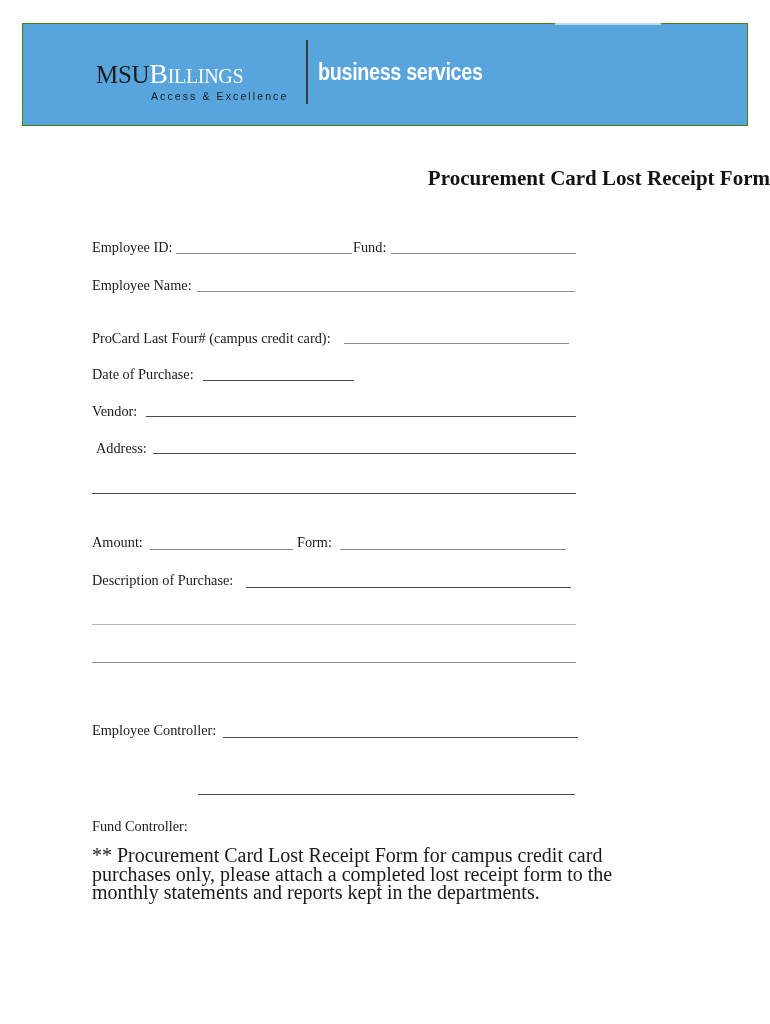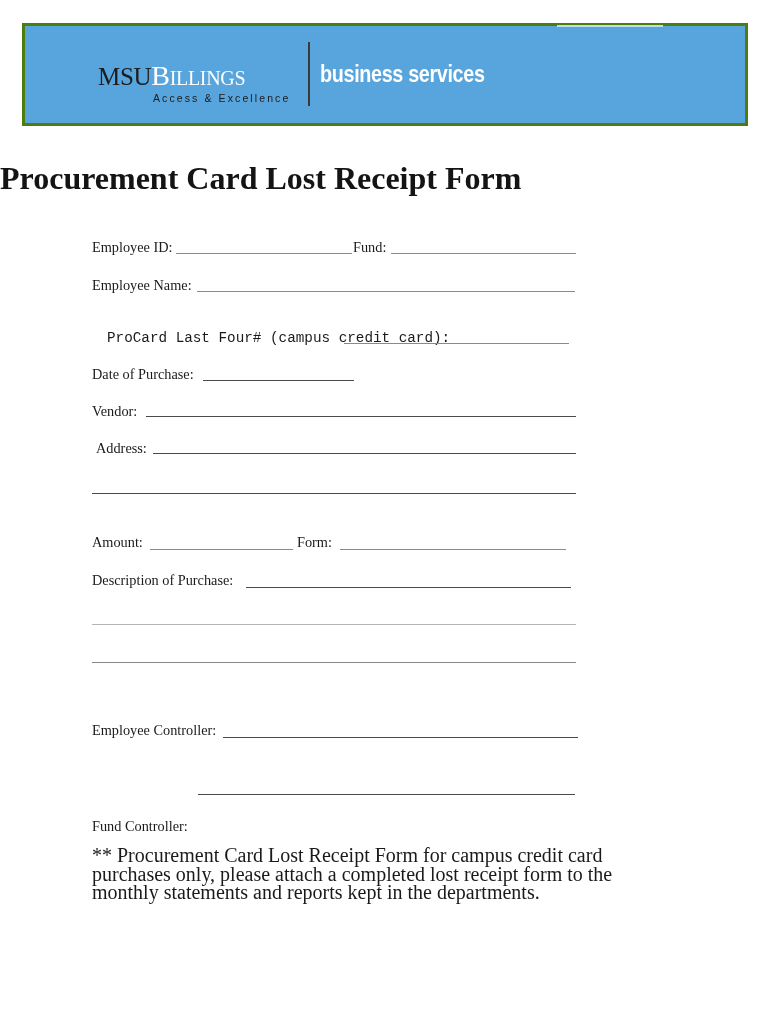--- a/index.html
+++ b/index.html
@@ -2,43 +2,43 @@
 <html><head>
   <meta charset="utf-8">
   <style>
     html, body { margin: 0; padding: 0; }
     body {
       width: 770px; height: 1024px; background: #ffffff; position: relative; overflow: hidden;
       font-family: "Liberation Serif", "DejaVu Serif", serif; color: #1a1a1a;
     }
     .banner {
       position: absolute; left: 22px; top: 23px; width: 726px; height: 103px;
-      background: #58a4dc; border: 3px solid #4d7c0f; box-sizing: border-box;
+      background: #58a4dc; border: 1px solid #4d7c0f; box-sizing: border-box;
     }
     .banner-notch {
       position: absolute; left: 532px; top: -1px; width: 106px; height: 2px; background: #bcdcf2;
     }
     .logo { position: absolute; left: 73px; top: 36px; height: 46px; }
     .logo-mark {
       position: absolute; left: 0; top: 0; white-space: nowrap; font-size: 25px; line-height: 28px; letter-spacing: -0.3px;
     }
     .logo-msu { color: #1c1c1c; }
     .logo-billings { color: #ffffff; font-variant: small-caps; font-size: 28px; }
     .logo-tagline {
       position: absolute; left: 55px; top: 30px; white-space: nowrap;
       font-family: "Liberation Sans", "DejaVu Sans", sans-serif; font-size: 10.5px; letter-spacing: 2.1px; color: #1c1c1c;
     }
     .logo-divider { position: absolute; left: 283px; top: 16px; width: 1.5px; height: 64px; background: #3a3a3a; }
     .business-services {
       position: absolute; left: 295px; top: 35px; white-space: nowrap;
       font-family: "Liberation Sans", "DejaVu Sans", sans-serif; font-weight: bold; font-size: 23px; color: #ffffff; letter-spacing: -0.4px; transform: scaleX(0.86); transform-origin: left top;
     }
     .title {
-      position: absolute; left: 0; top: 160px; width: 770px; text-align: left;
-      font-weight: bold; font-size: 32px; line-height: 36px; color: #141414;
+      position: absolute; left: 0; top: 160px; width: 770px; text-align: right;
+      font-weight: bold; font-size: 21px; line-height: 36px; color: #141414;
     }
     .field {
       position: absolute; font-size: 14.3px; line-height: 18px; white-space: nowrap;
     }
     .line { position: absolute; height: 0; border-top: 1px solid #4a4a4a; }
     .line.light { border-top: 1px solid #8a8a8a; }
     .line.gray { border-top: 1.5px solid #b5b5b5; }
     .note {
       position: absolute; left: 92px; top: 846px; width: 540px;
       font-size: 20px; line-height: 18.5px; color: #1a1a1a;
@@ -62,21 +62,21 @@
 <div class="title">Procurement Card Lost Receipt Form</div>
 
 <div class="field" style="left:92px; top:238px;">Employee ID:</div>
 <div class="line light" style="left:176px; top:253px; width:176px;"></div>
 <div class="field" style="left:353px; top:238px;">Fund:</div>
 <div class="line light" style="left:391px; top:253px; width:185px;"></div>
 
 <div class="field" style="left:92px; top:276px;">Employee Name:</div>
 <div class="line light" style="left:197px; top:291px; width:378px;"></div>
 
-<div class="field" style="left:107px; top:329px;font-family:Liberation Mono, monospace;">ProCard Last Four# (campus credit card):</div>
+<div class="field" style="left:92px; top:329px;">ProCard Last Four# (campus credit card):</div>
 <div class="line light" style="left:344px; top:343px; width:225px;"></div>
 
 <div class="field" style="left:92px; top:365px;">Date of Purchase:</div>
 <div class="line" style="left:203px; top:380px; width:151px;"></div>
 
 <div class="field" style="left:92px; top:402px;">Vendor:</div>
 <div class="line" style="left:146px; top:416px; width:430px;"></div>
 
 <div class="field" style="left:96px; top:439px;">Address:</div>
 <div class="line" style="left:153px; top:453px; width:423px;"></div>

